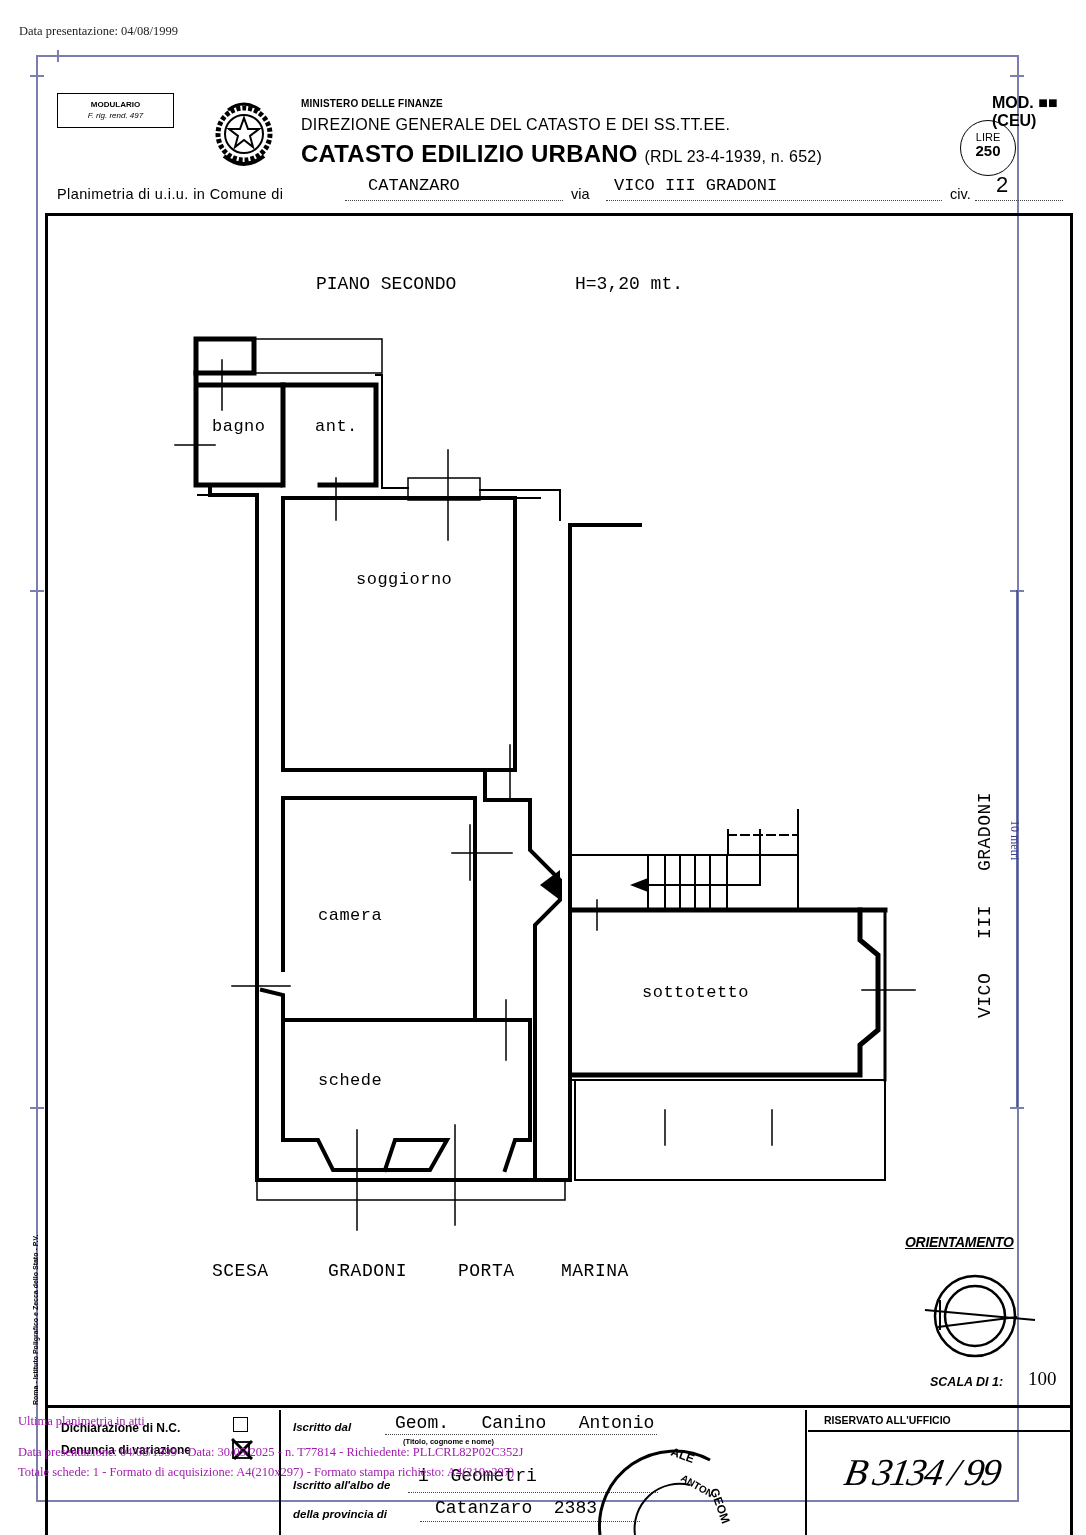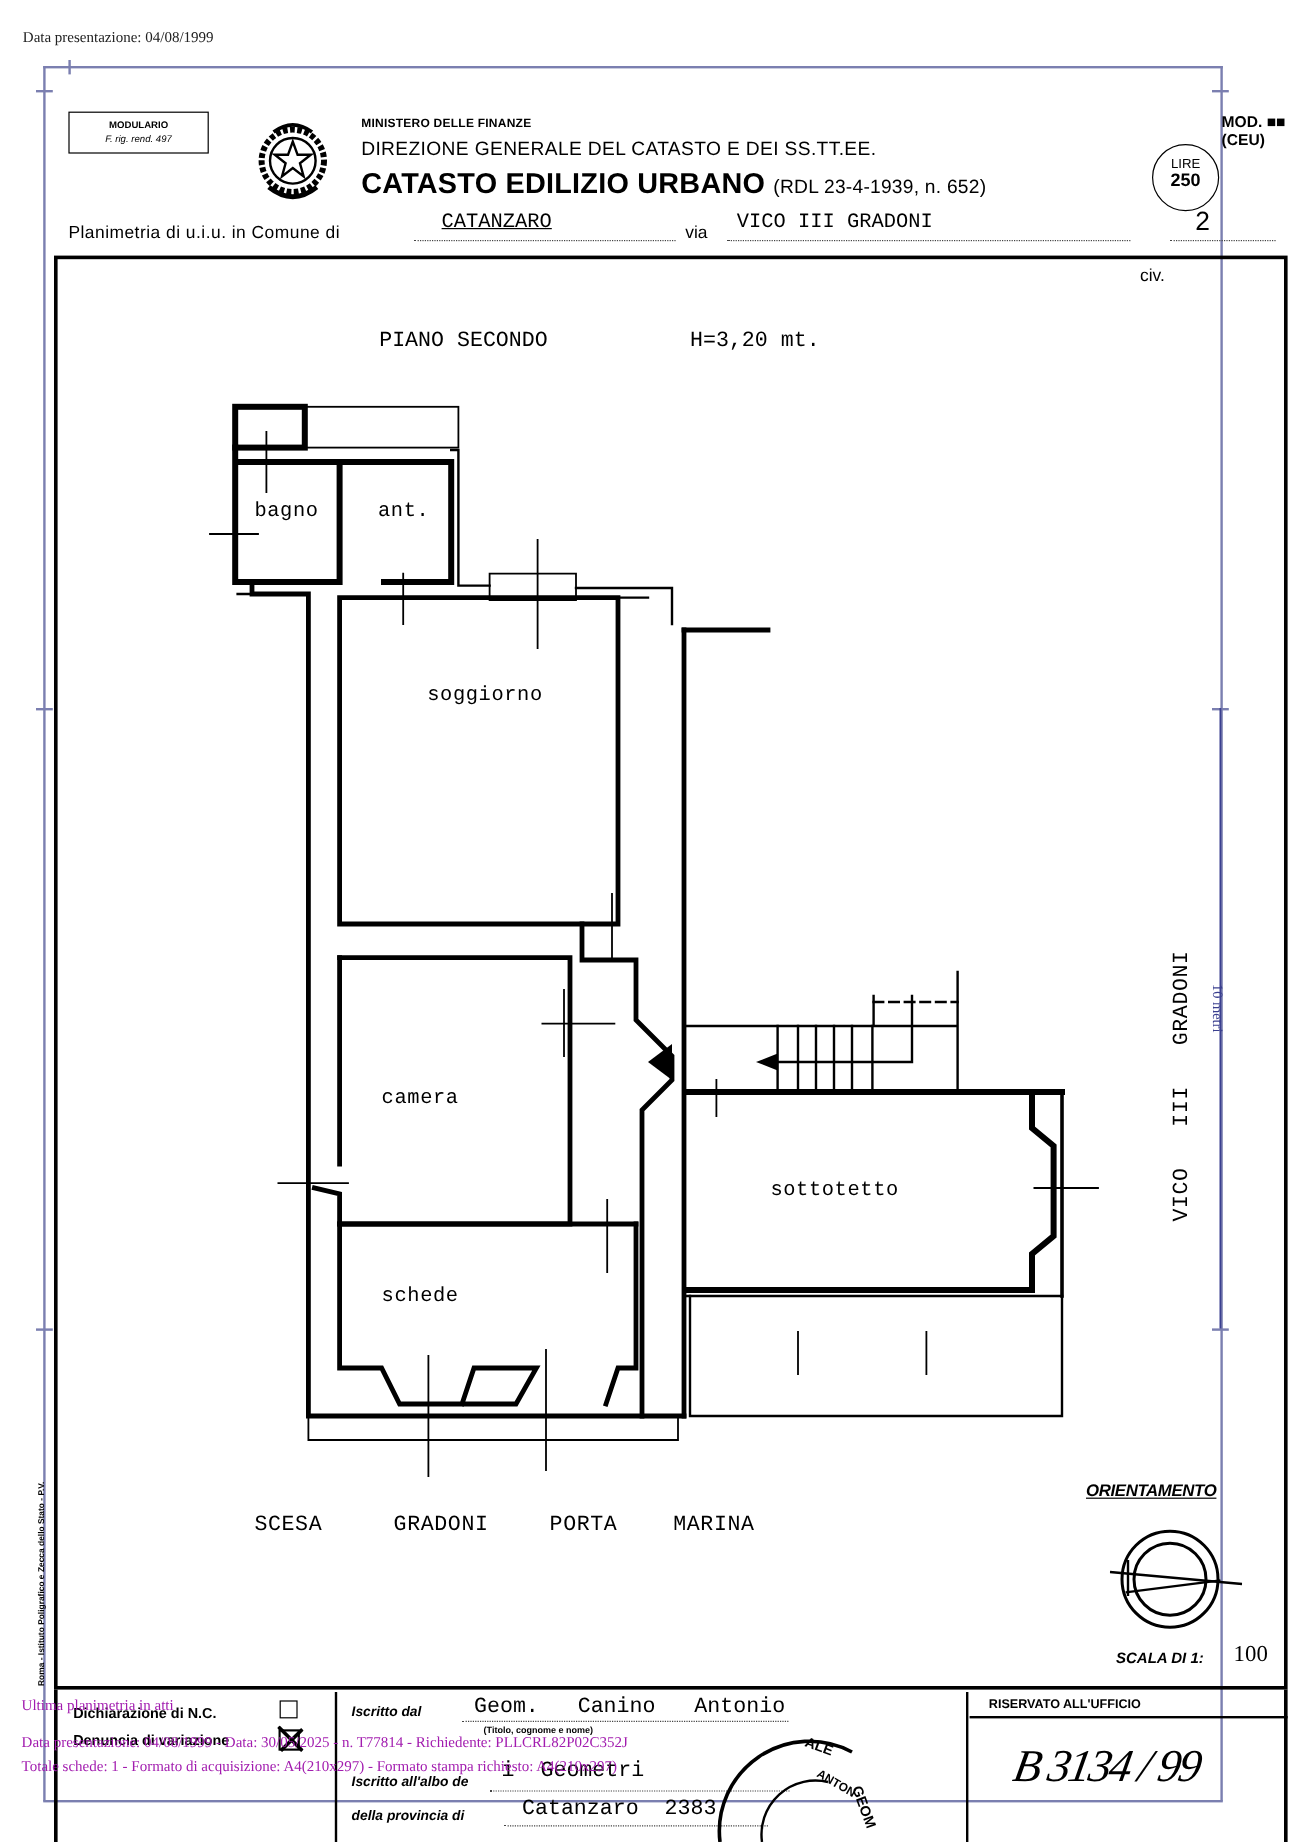--- a/index.html
+++ b/index.html
@@ -17,21 +17,21 @@
   .blue-line { position: absolute; background: #7b7fb0; }
 
   
   #modulario-box { left: 57px; top: 93px; width: 117px; height: 35px; border: 1.5px solid #000; text-align: center; font-size: 8px; line-height: 11px; padding-top: 5px; }
   #modulario-box .it { font-style: italic; }
   #emblem { left: 214px; top: 96px; width: 60px; height: 76px; }
   #ministero { left: 301px; top: 98px; font-size: 10px; font-weight: bold; letter-spacing: 0.2px; }
   #direzione { left: 301px; top: 116px; font-size: 16px; letter-spacing: 0.3px; }
   #catasto { left: 301px; top: 140px; font-size: 24px; font-weight: bold; letter-spacing: 0.2px; }
   #catasto .rdl { font-size: 16px; font-weight: normal; }
-  #mod-ceu { left: 1018px; top: 94px; font-size: 13px; font-weight: bold; }
+  #mod-ceu { left: 992px; top: 94px; font-size: 16px; font-weight: bold; }
   #lire-circle { left: 960px; top: 120px; width: 56px; height: 56px; border: 1.8px solid #000; border-radius: 50%; text-align: center; font-size: 11px; line-height: 14px; padding-top: 9px; }
   #lire-circle .val { font-size: 15px; font-weight: bold; display: block; }
 
   #planimetria-row { left: 57px; top: 186px; font-size: 14.5px; letter-spacing: 0.4px; }
   .dots { position: absolute; border-bottom: 1.5px dotted #444; height: 1px; }
   .handwritten { font-family: "Liberation Mono", monospace; font-size: 17px; position: absolute; }
 
   
   #main-frame { left: 45px; top: 213px; width: 1028px; height: 1195px; border: 3px solid #000; border-bottom: 3px solid #000; }
 
@@ -96,25 +96,25 @@
 </div>
 
 <div id="mod-ceu" class="abs">MOD. ■■ (CEU)</div>
 <div id="lire-circle" class="abs">
   <span>LIRE</span>
   <span class="val">250</span>
 </div>
 
 <div id="planimetria-row" class="abs">Planimetria di u.i.u. in Comune di</div>
 <div class="dots" style="left:345px;top:200px;width:218px;"></div>
-<div class="handwritten" style="left:368px;top:176px;text-decoration:underline;">CATANZARO</div>
+<div class="handwritten" style="left:368px;top:176px;">CATANZARO</div>
 <div class="abs" style="left:571px;top:186px;font-size:14.5px;text-align:center;">via</div>
 <div class="dots" style="left:606px;top:200px;width:336px;"></div>
 <div class="handwritten" style="left:614px;top:176px;">VICO III GRADONI</div>
-<div class="abs" style="left:950px;top:186px;font-size:14.5px;margin-top:36px;">civ.</div>
+<div class="abs" style="left:950px;top:186px;font-size:14.5px;">civ.</div>
 <div class="dots" style="left:975px;top:200px;width:88px;"></div>
 <div class="abs" style="left:996px;top:172px;font-size:22px;">2</div>
 
 <div id="main-frame" class="abs"></div>
 
 <div class="abs mono" style="left:316px;top:274px;font-size:18px;">PIANO SECONDO</div>
 <div class="abs mono" style="left:575px;top:274px;font-size:18px;">H=3,20 mt.</div>
 
 <svg class="abs" style="left:0;top:0;" width="1086" height="1535" viewBox="0 0 1086 1535">
   <g fill="none" stroke="#000" stroke-linecap="square">

